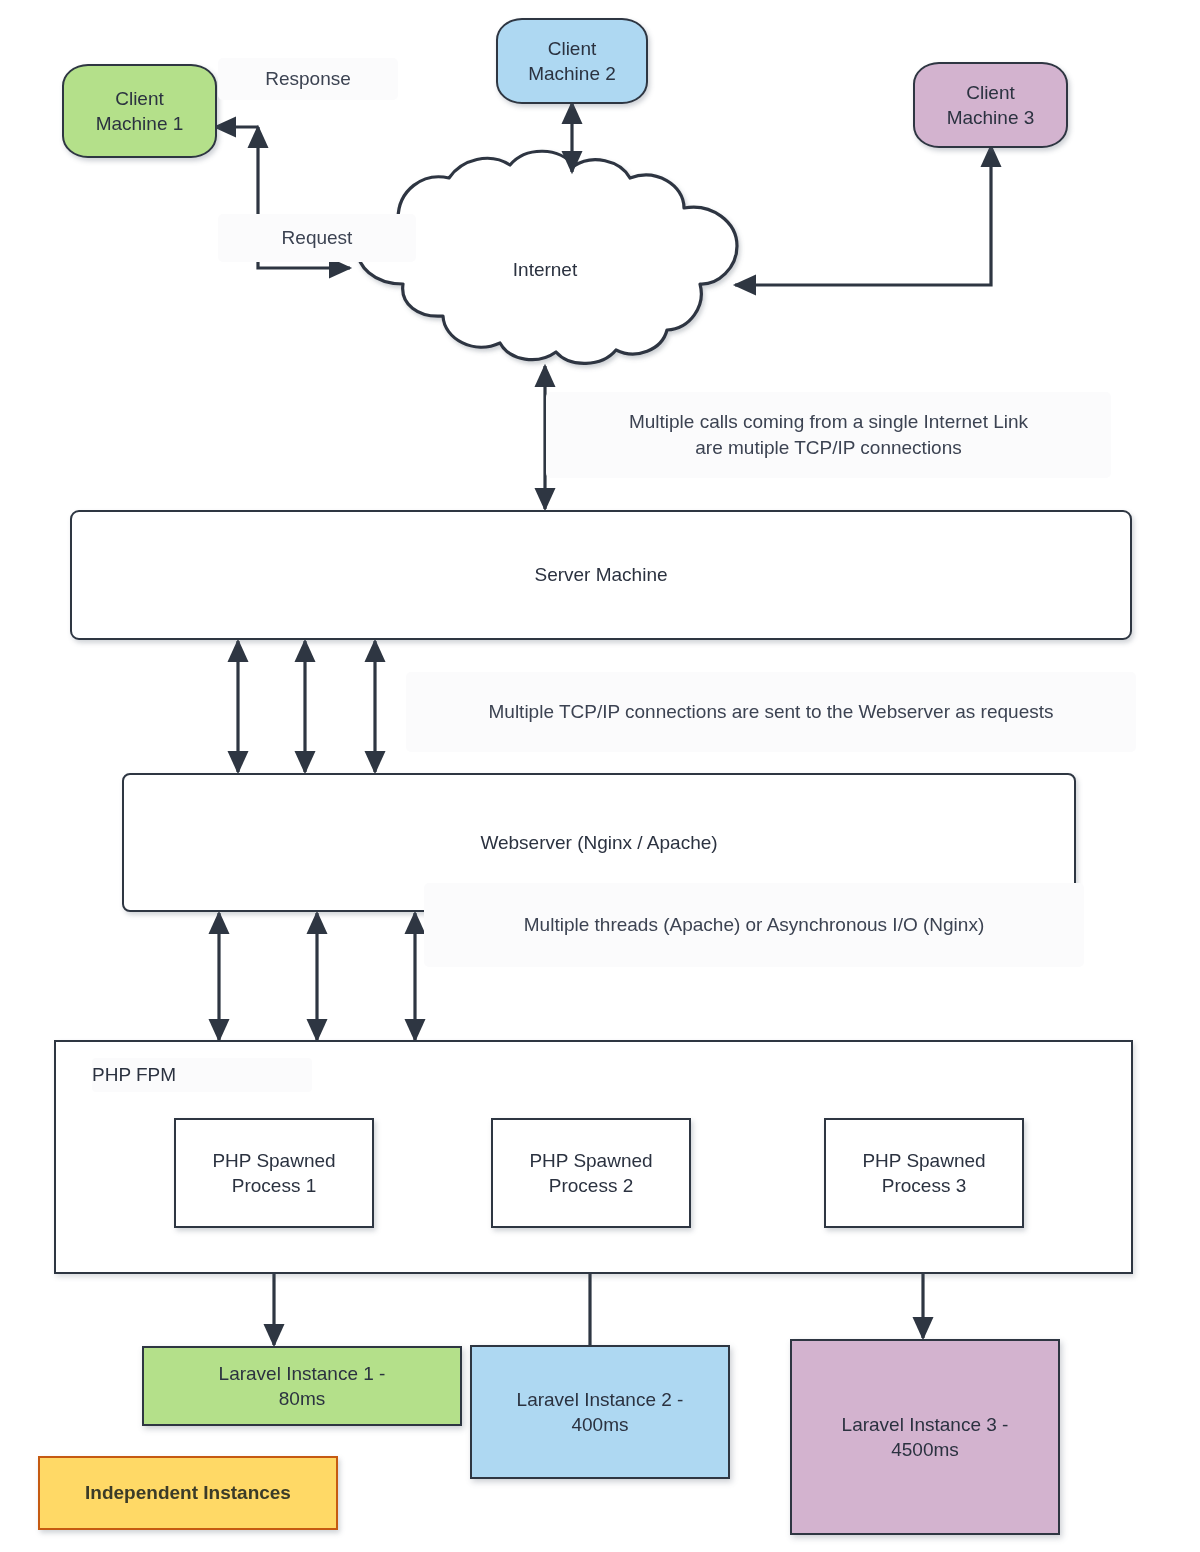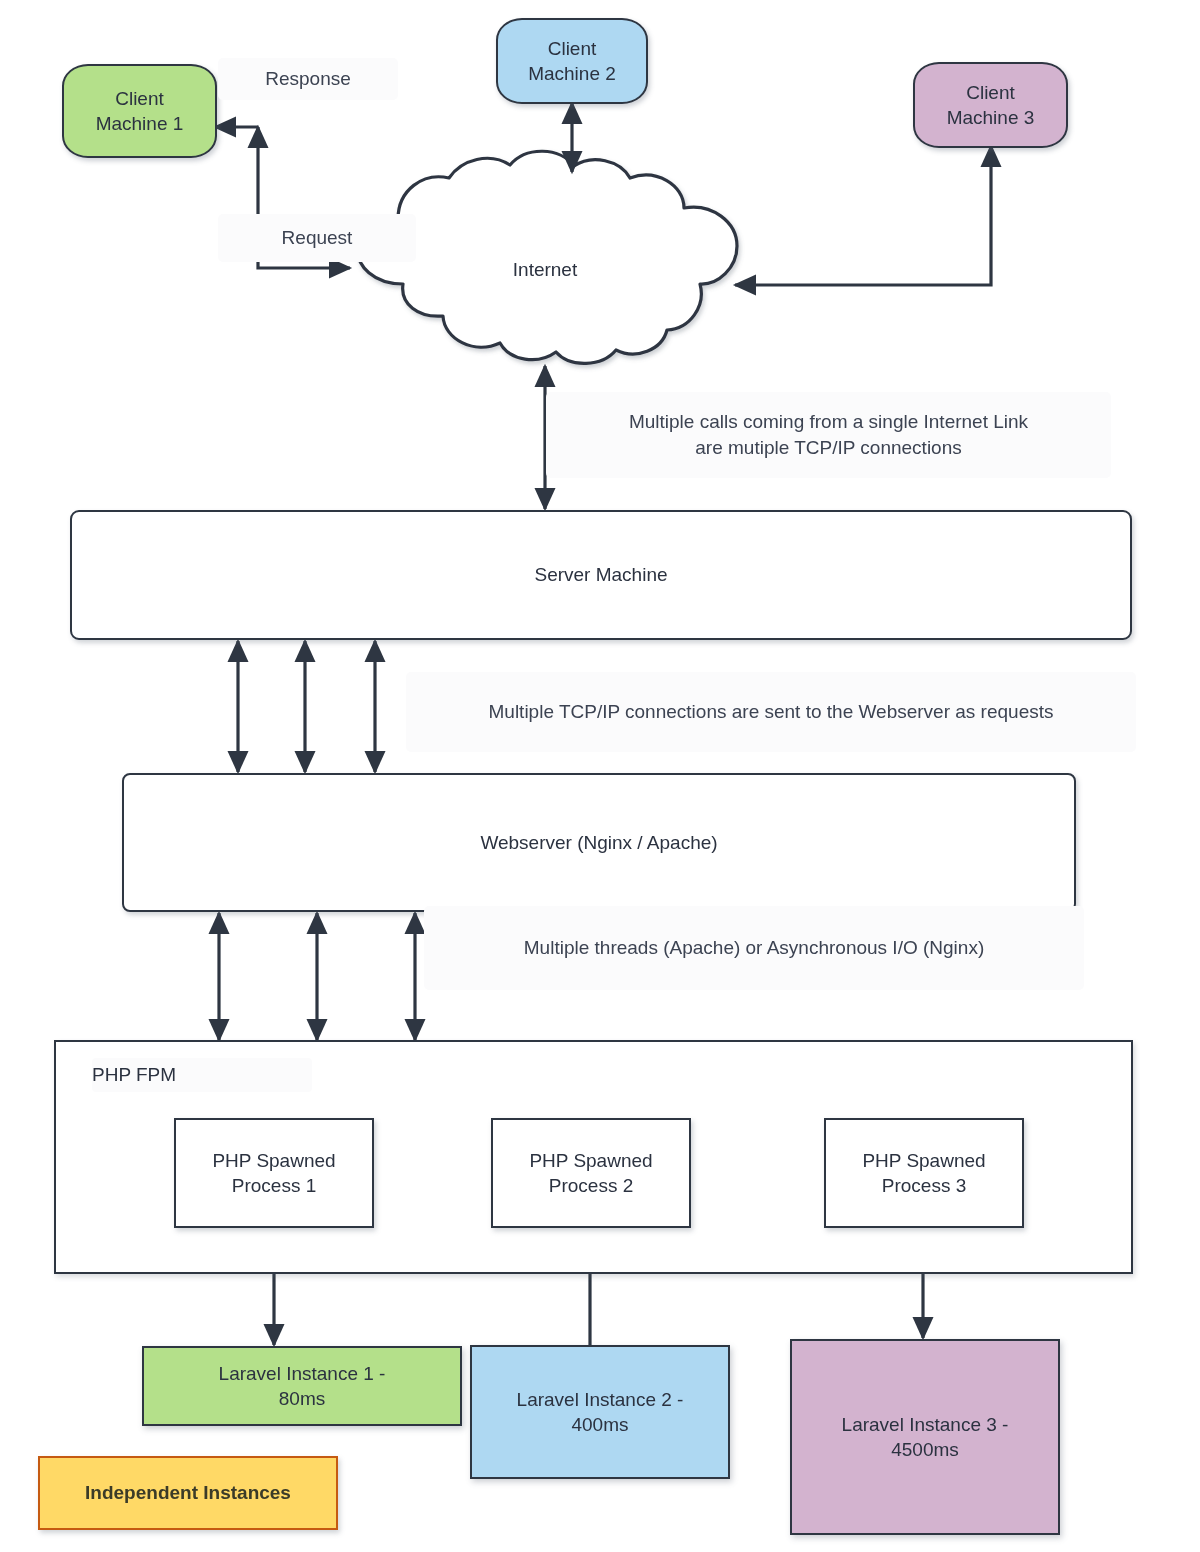--- a/index.html
+++ b/index.html
@@ -199,21 +199,21 @@
 
   <div class="edge-label" style="left:546px; top:392px; width:565px; height:86px; flex-direction:column;">
     <span>Multiple calls coming from a single Internet Link</span>
     <span>are mutiple TCP/IP connections</span>
   </div>
 
   <div class="edge-label" style="left:406px; top:672px; width:730px; height:80px;">
     <span>Multiple TCP/IP connections are sent to the Webserver as requests</span>
   </div>
 
-  <div class="edge-label" style="left:424px; top:906px; width:660px; height:84px;">
+  <div class="edge-label" style="left:424px; top:883px; width:660px; height:84px;">
     <span>Multiple threads (Apache) or Asynchronous I/O (Nginx)</span>
   </div>
 
   <div class="node plain-box rounded-lg" style="left:70px; top:510px; width:1062px; height:130px;">
     <span>Server Machine</span>
   </div>
 
   <div class="node plain-box rounded-xl" style="left:122px; top:773px; width:954px; height:139px;">
     <span>Webserver (Nginx / Apache)</span>
   </div>

